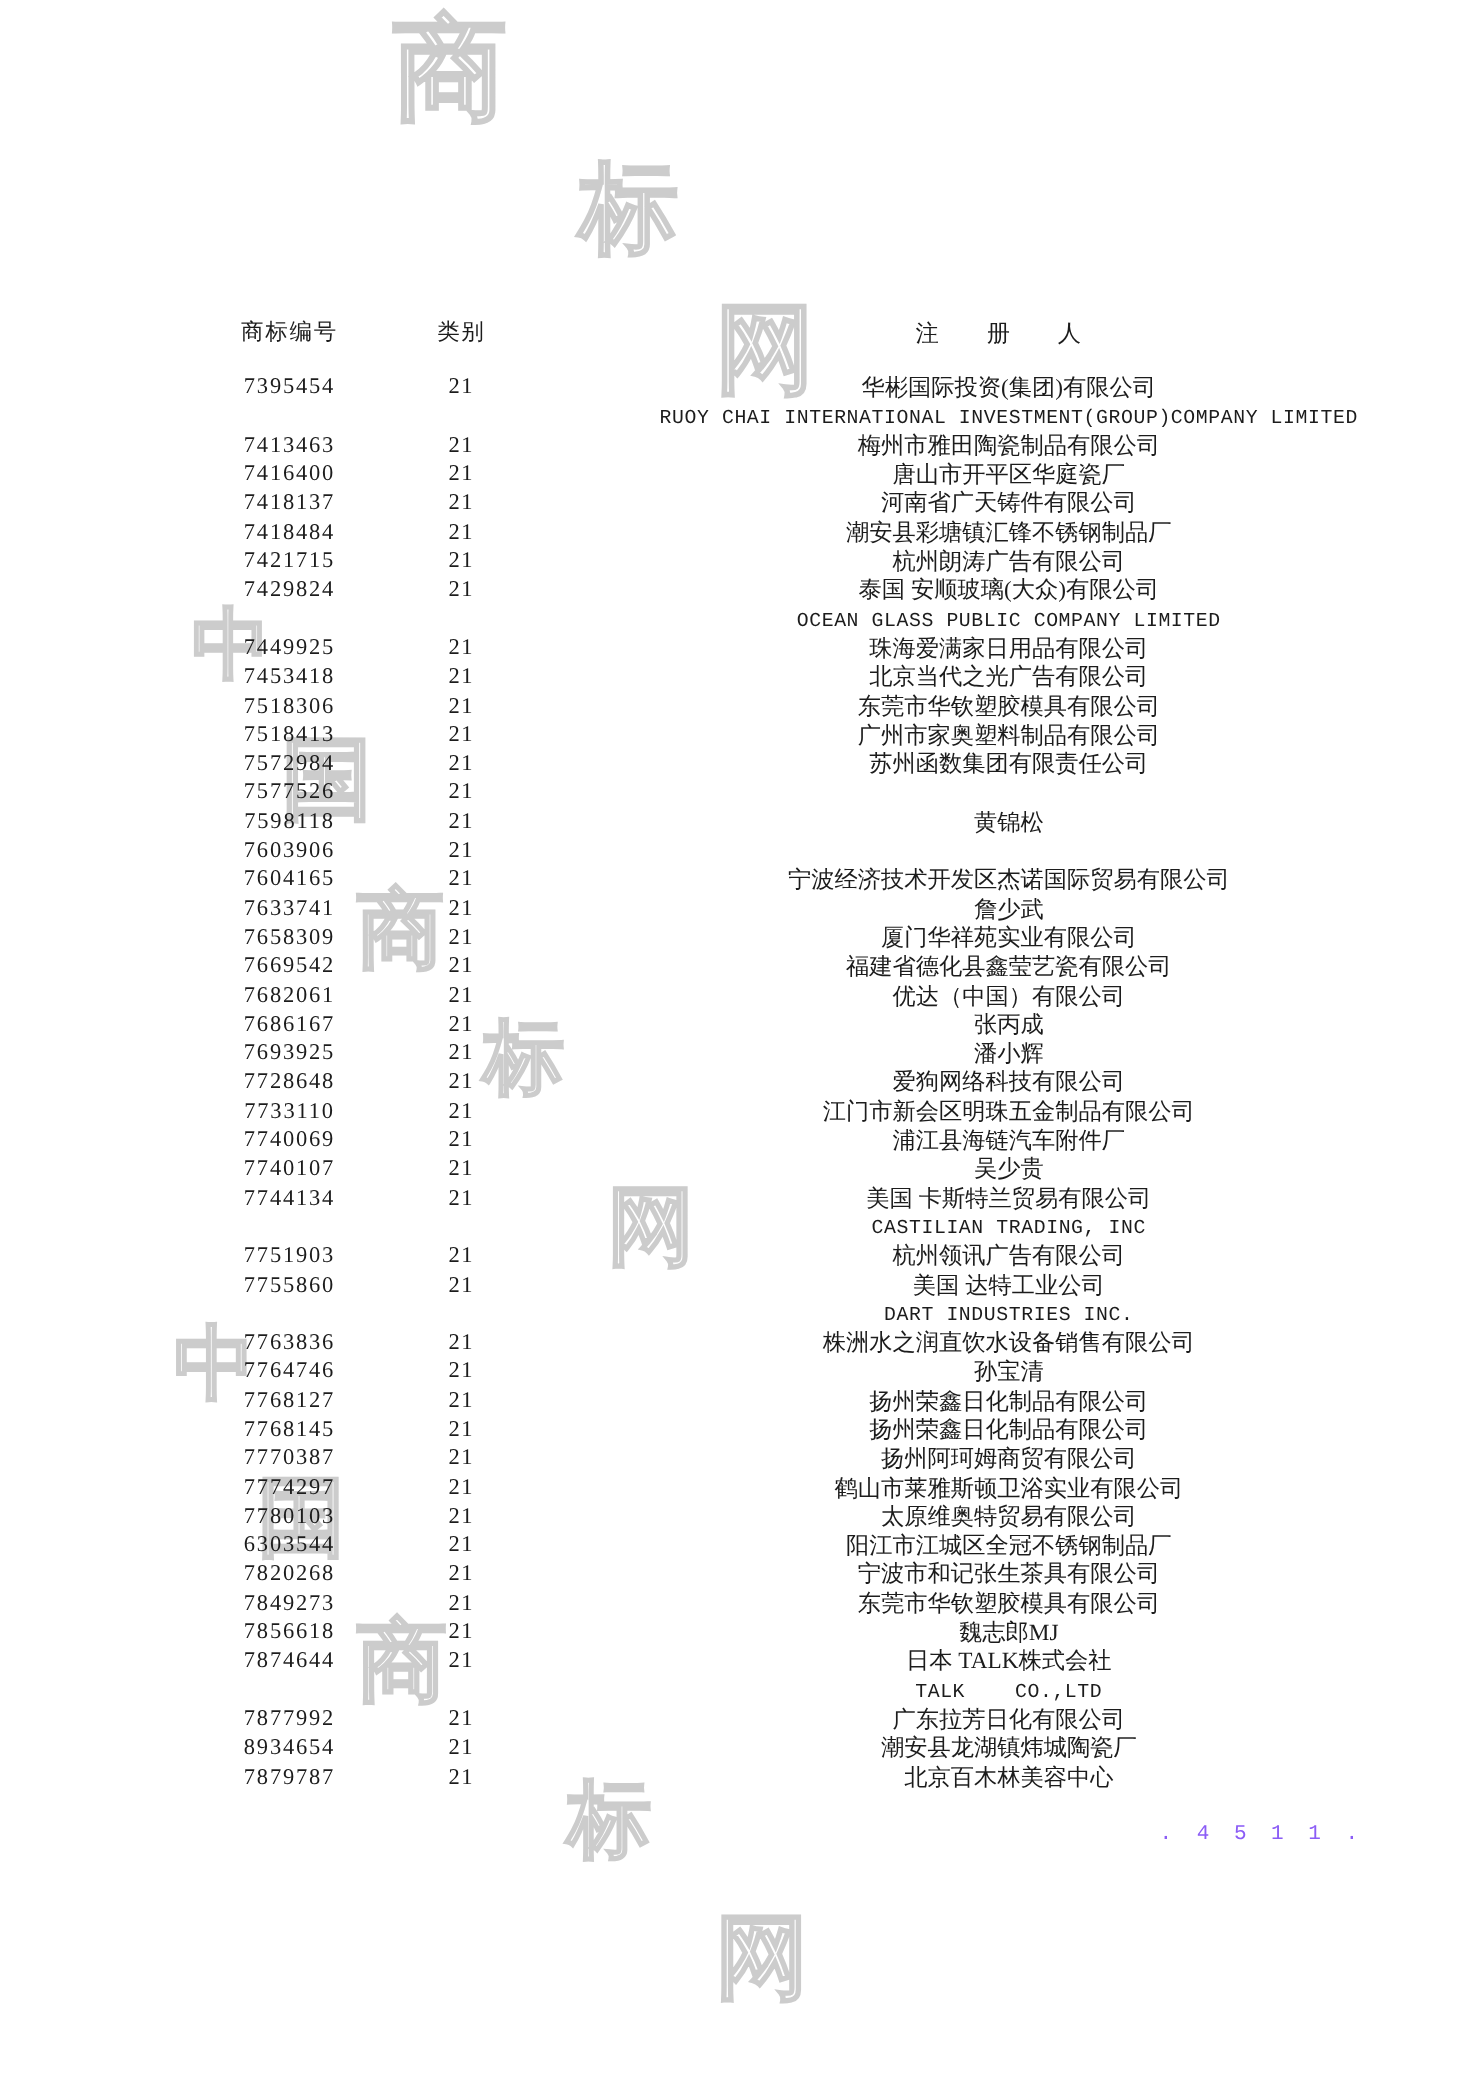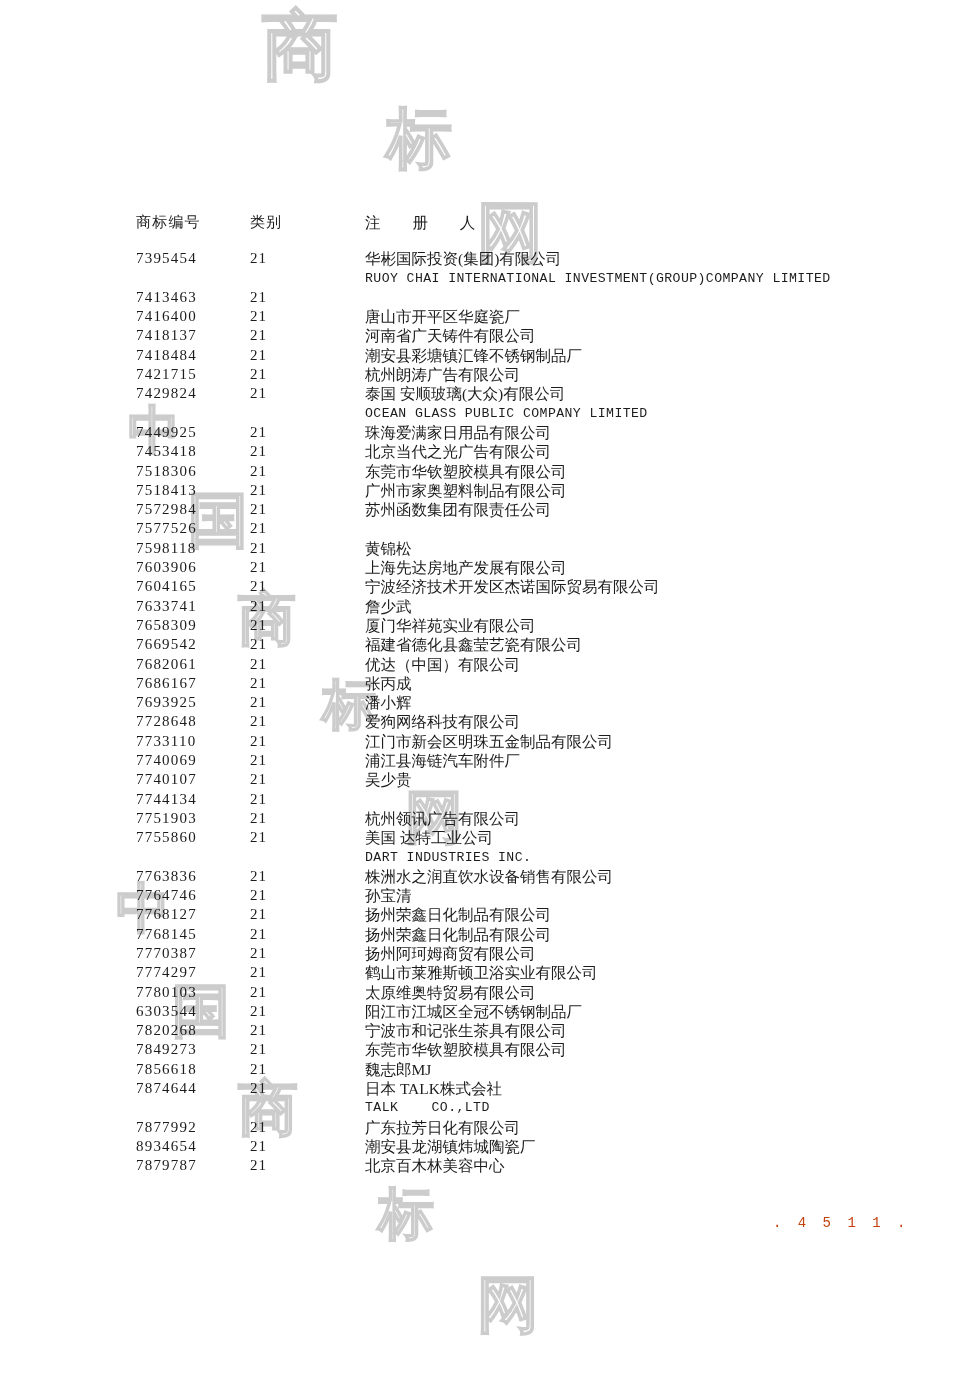--- a/index.html
+++ b/index.html
@@ -11,35 +11,35 @@
   }
   .watermark-layer { position:absolute; inset:0; z-index:0; }
   .wm {
     position:absolute; font-family:"DejaVu Sans", sans-serif;
     font-weight:bold; color:#dedede; line-height:1; user-select:none;
   }
   @supports (-webkit-text-stroke: 1px #ccc) {
     .wm { color:transparent; -webkit-text-stroke:1.6px #cccccc; }
   }
   .content { position:absolute; left:0; top:213px; width:100%; z-index:1; }
-  .table-header, .row { display:flex; align-items:flex-start; line-height:19.3px; }
+  .table-header, .row { display:flex; align-items:flex-start; line-height:19.3px;text-align:center; }
   .table-header { margin-bottom:17px; font-size:15px; }
   .cell-no  { margin-left:136px; width:114px; flex:none; font-size:15px; letter-spacing:1.2px; }
   .cell-cls { width:115px; flex:none; font-size:15px; letter-spacing:1px; }
   .cell-reg { flex:1; font-size:15.5px; white-space:pre; }
   .hdr-reg  { letter-spacing:14px; }
   .reg-line { line-height:19.3px; }
   .reg-line.en {
     font-family:"Liberation Mono", monospace;
     font-size:13.2px; letter-spacing:0.4px;
   }
   .page-number {
     position:absolute; left:773px; top:1215px; z-index:1;
     font-family:"Liberation Mono", monospace;
-    font-size:14px; letter-spacing:4px; color:#c2410c;
+    font-size:14px; letter-spacing:4px; color:#8b5cf6;
   }
 </style>
 </head>
 <body>
 
 <div class="page">
 
   <div class="watermark-layer" id="wm-layer">
       <span class="wm" style="left: 262px; top: 8px; font-size: 76px;">商</span>
       <span class="wm" style="left: 386px; top: 106px; font-size: 66px;">标</span>
@@ -64,20 +64,21 @@
     </div>
     <div id="rows">
         <div class="row">
           <span class="cell-no">7395454</span>
           <span class="cell-cls">21</span>
           <span class="cell-reg"><div class="reg-line">华彬国际投资(集团)有限公司</div><div class="reg-line en">RUOY CHAI INTERNATIONAL INVESTMENT(GROUP)COMPANY LIMITED</div></span>
         </div>
         <div class="row">
           <span class="cell-no">7413463</span>
           <span class="cell-cls">21</span>
+          <span class="cell-reg"><div class="reg-line">梅州市雅田陶瓷制品有限公司</div></span>
         </div>
         <div class="row">
           <span class="cell-no">7416400</span>
           <span class="cell-cls">21</span>
           <span class="cell-reg"><div class="reg-line">唐山市开平区华庭瓷厂</div></span>
         </div>
         <div class="row">
           <span class="cell-no">7418137</span>
           <span class="cell-cls">21</span>
           <span class="cell-reg"><div class="reg-line">河南省广天铸件有限公司</div></span>
@@ -127,21 +128,20 @@
           <span class="cell-cls">21</span>
         </div>
         <div class="row">
           <span class="cell-no">7598118</span>
           <span class="cell-cls">21</span>
           <span class="cell-reg"><div class="reg-line">黄锦松</div></span>
         </div>
         <div class="row">
           <span class="cell-no">7603906</span>
           <span class="cell-cls">21</span>
-          <span class="cell-reg"><div class="reg-line">上海先达房地产发展有限公司</div></span>
         </div>
         <div class="row">
           <span class="cell-no">7604165</span>
           <span class="cell-cls">21</span>
           <span class="cell-reg"><div class="reg-line">宁波经济技术开发区杰诺国际贸易有限公司</div></span>
         </div>
         <div class="row">
           <span class="cell-no">7633741</span>
           <span class="cell-cls">21</span>
           <span class="cell-reg"><div class="reg-line">詹少武</div></span>
@@ -187,20 +187,21 @@
           <span class="cell-reg"><div class="reg-line">浦江县海链汽车附件厂</div></span>
         </div>
         <div class="row">
           <span class="cell-no">7740107</span>
           <span class="cell-cls">21</span>
           <span class="cell-reg"><div class="reg-line">吴少贵</div></span>
         </div>
         <div class="row">
           <span class="cell-no">7744134</span>
           <span class="cell-cls">21</span>
+          <span class="cell-reg"><div class="reg-line">美国 卡斯特兰贸易有限公司</div><div class="reg-line en">CASTILIAN TRADING, INC</div></span>
         </div>
         <div class="row">
           <span class="cell-no">7751903</span>
           <span class="cell-cls">21</span>
           <span class="cell-reg"><div class="reg-line">杭州领讯广告有限公司</div></span>
         </div>
         <div class="row">
           <span class="cell-no">7755860</span>
           <span class="cell-cls">21</span>
           <span class="cell-reg"><div class="reg-line">美国 达特工业公司</div><div class="reg-line en">DART INDUSTRIES INC.</div></span>

